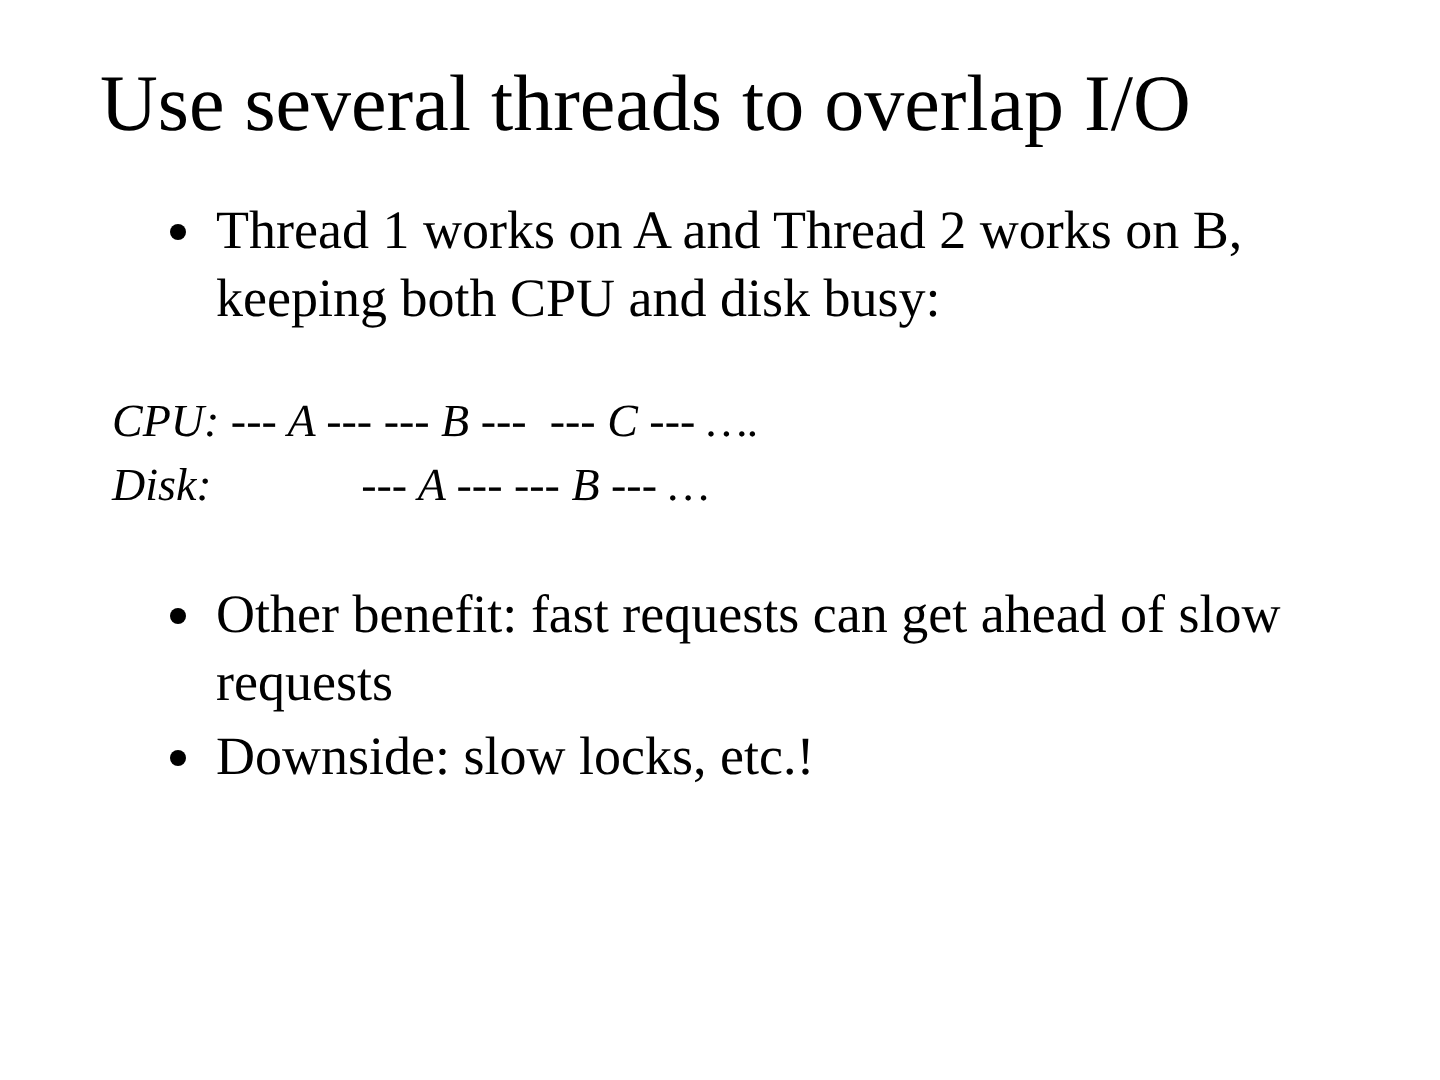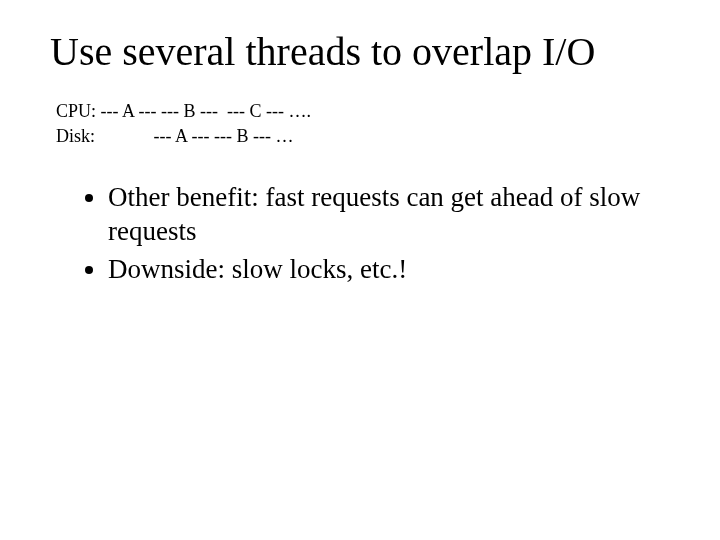--- a/index.html
+++ b/index.html
@@ -32,32 +32,36 @@
     list-style: disc;
     padding-left: 28px;
     margin: 0 0 28px 0;
   }
   ul.bullets li {
     margin-bottom: 4px;
     padding-right: 30px;
   }
   .timeline {
     margin: 18px 0 32px -24px;
-    font-size: 18px;
+    font-size: 23px;
     line-height: 1.4;
     white-space: pre;
+    font-style: italic;
   }
 </style>
 </head>
 <body>
 
 <div class="slide">
   <div class="title">Use several threads to overlap I/O</div>
 
   <div class="body">
+    <ul class="bullets">
+      <li>Thread 1 works on A and Thread 2 works on B, keeping both CPU and disk busy:</li>
+    </ul>
 
     <div class="timeline"><span>CPU: --- A --- --- B ---  --- C --- ….</span>
 <span>Disk:             --- A --- --- B --- …</span></div>
 
     <ul class="bullets">
       <li>Other benefit: fast requests can get ahead of slow requests</li>
       <li>Downside: slow locks, etc.!</li>
     </ul>
   </div>
 </div>

